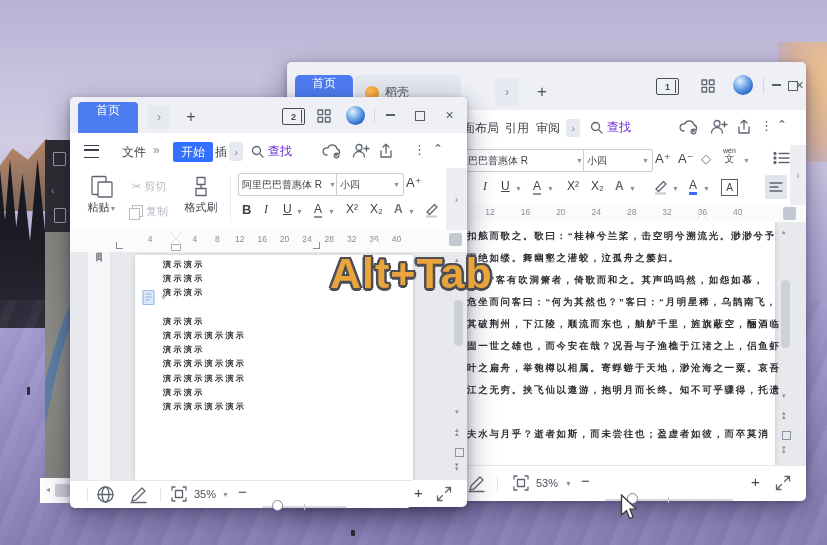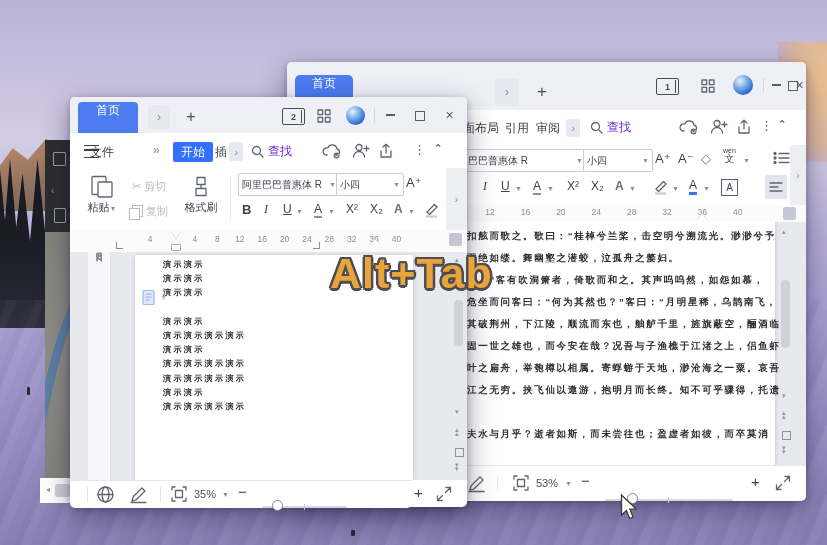--- a/index.html
+++ b/index.html
@@ -95,20 +95,24 @@
     <div class="abs scroll-thumb" style="left:15px;top:6px;width:15px;height:13px;border-radius:2px;"></div>
   </div>
 </div>
 
 <div class="abs win" style="left:287px;top:62px;width:519px;height:438px;z-index:2;">
 
   <div class="abs tabbar" style="left:0;top:0;width:519px;height:48px;">
     <div class="abs doc-tab" style="left:8px;top:13px;width:58px;height:35px;">
       <span>首页</span>
     </div>
+    <div class="abs tab-gray" style="left:68px;top:13px;width:106px;height:35px;padding-left:10px;box-sizing:border-box;">
+      <span style="width:14px;height:14px;border-radius:50%;background:radial-gradient(circle at 35% 35%,#ffc15e,#f59a23 70%);margin-right:6px;"></span>
+      <span>稻壳</span>
+    </div>
     <div class="abs chev-chip" style="left:208px;top:16px;width:24px;height:28px;font-size:12px;">›</div>
     <div class="abs tb-btn" style="left:243px;top:16px;width:24px;height:28px;font-size:17px;color:#4a4e58;">
       <span>+</span>
     </div>
     <div class="abs tabcount" style="left:369px;top:16px;width:21px;height:15px;">
       <span>1</span>
         <i></i>
     </div>
     <div class="abs tb-btn" style="left:413px;top:16px;width:16px;height:16px;">
       <svg width="14" height="14" viewBox="0 0 14 14">
@@ -321,21 +325,21 @@
     <div class="abs winctl" style="left:343px;top:12px;width:14px;height:14px;">
         <span style="width:8px;height:8px;border:1.4px solid #585d68;display:block;"></span>
       </div>
     <div class="abs winctl" style="left:373px;top:9px;width:13px;height:18px;font-size:14px;">×</div>
   </div>
 
   <div class="abs menubar" style="left:0;top:36px;width:397px;height:35px;">
     <div class="abs" style="left:14px;top:12px;width:15px;height:11px;border-top:1.6px solid #3b3e46;border-bottom:1.6px solid #3b3e46;">
         <span style="display:block;margin-top:3.4px;height:1.6px;background:#3b3e46;"></span>
       </div>
-    <div class="abs menu-item" style="left:20px;top:11px;">文件</div>
+    <div class="abs menu-item" style="left:52px;top:11px;">文件</div>
     <div class="abs" style="left:83px;top:10px;color:#8a8f99;font-size:12px;">»</div>
     <div class="abs menu-chip" style="left:103px;top:9px;width:40px;height:20px;">
       <span>开始</span>
     </div>
     <div class="abs menu-item" style="left:145px;top:11px;">插</div>
     <div class="abs chev-chip" style="left:159px;top:9px;width:14px;height:19px;">›</div>
     <div class="abs" style="left:181px;top:10px;display:flex;align-items:center;gap:4px;">
       <svg width="13" height="13" viewBox="0 0 13 13">
           <circle class="icon-stroke" stroke="#9a9ea8" cx="5.5" cy="5.5" r="4"></circle>
           <line class="icon-stroke" stroke="#9a9ea8" x1="8.6" y1="8.6" x2="12" y2="12"></line>

